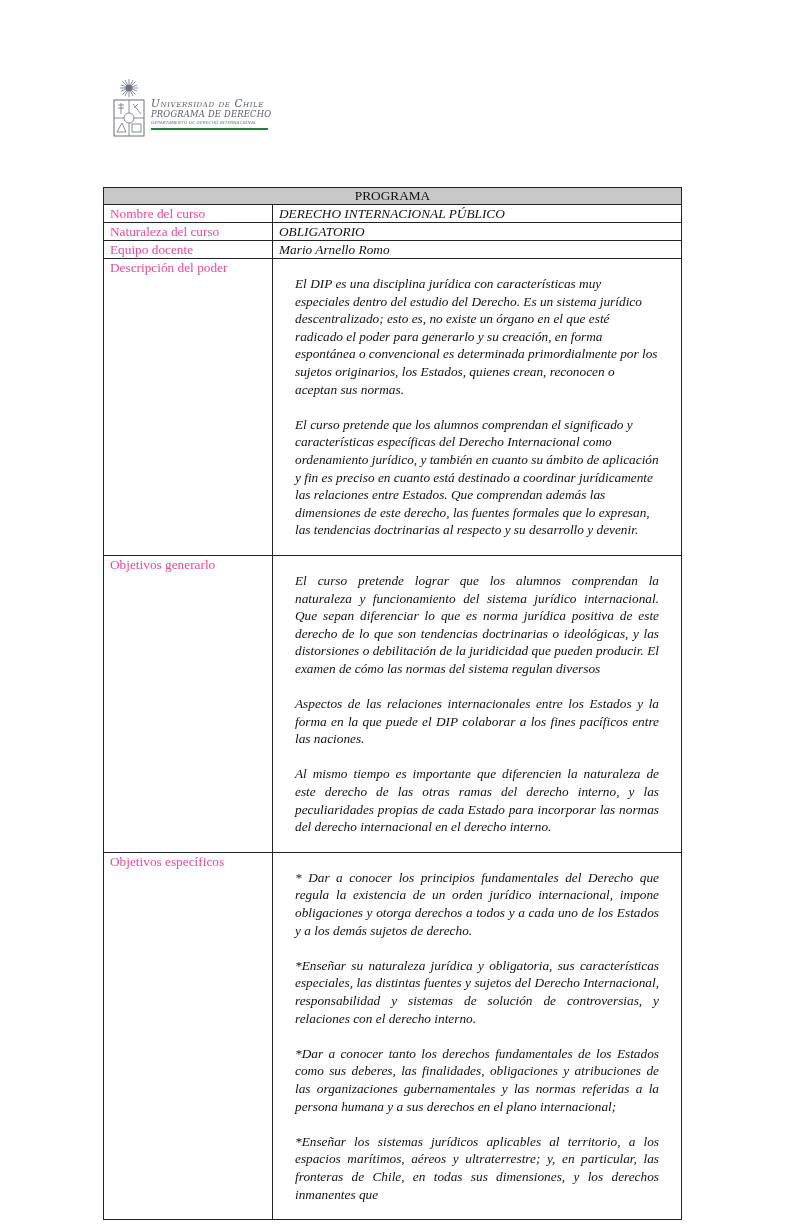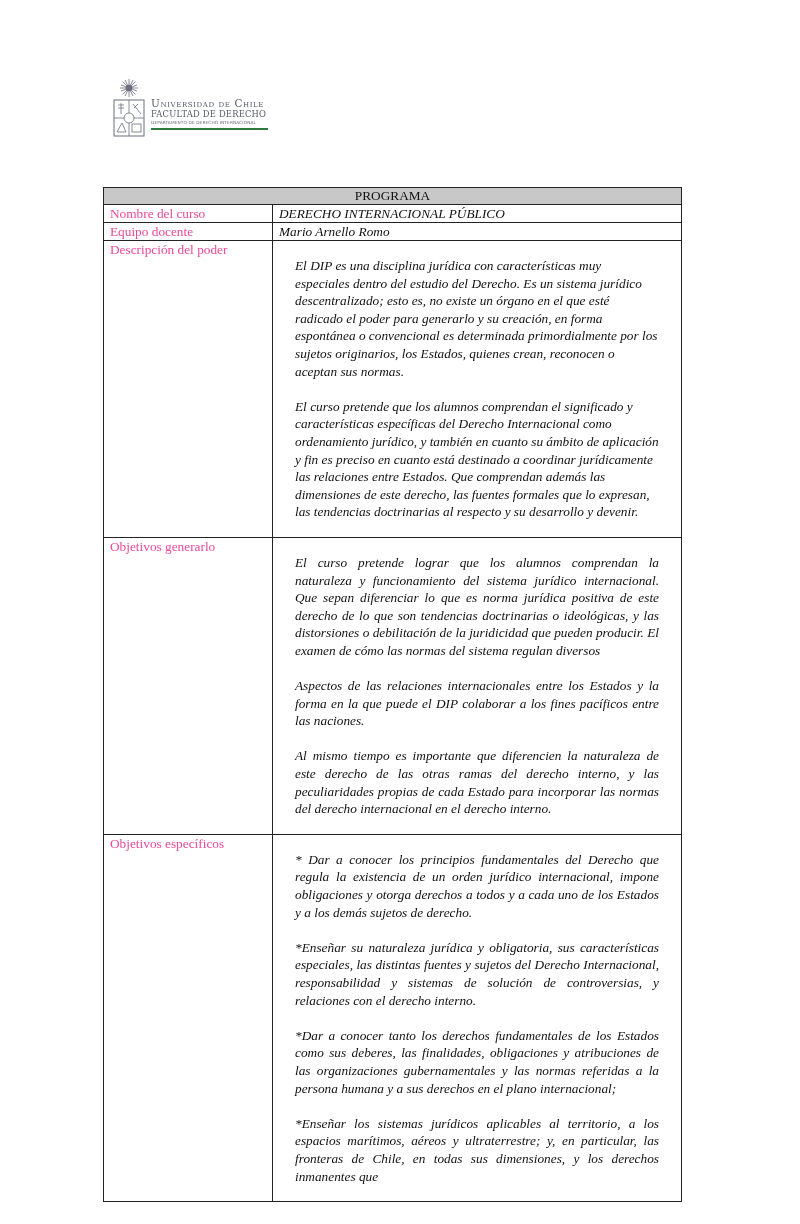--- a/index.html
+++ b/index.html
@@ -1,19 +1,19 @@
 <!DOCTYPE html>
 <html><head>
 <meta charset="utf-8">
 <style>
   html, body { margin: 0; padding: 0; background: #ffffff; }
   body { width: 800px; height: 1224px; position: relative; overflow: hidden; font-family: "DejaVu Serif", "Liberation Serif", serif; color: #111; }
   .logo { position: absolute; left: 112px; top: 78px; width: 170px; height: 62px; }
   .logo-emblem { position: absolute; left: 0; top: 0; width: 34px; height: 60px; }
-  .logo-text { position: absolute; left: 39px; top: 20px; }
+  .logo-text { position: absolute; left: 39px; top: 20px; font-style: italic; }
   .logo-l1 { font-family: "DejaVu Serif", serif; font-size: 10.5px; letter-spacing: 0.6px; color: #555a66; line-height: 11px; font-variant: small-caps; }
   .logo-l2 { font-family: "DejaVu Serif", serif; font-size: 8.4px; color: #555a66; line-height: 10px; letter-spacing: 0.2px; }
   .logo-l3 { font-family: "DejaVu Sans", sans-serif; font-size: 4.3px; color: #6a6f78; line-height: 7px; letter-spacing: 0.1px; white-space: nowrap; }
   .logo-bar { width: 117px; height: 2px; background: #2e7a3e; margin-top: 2px; }
 
   table.prog { position: absolute; left: 103px; top: 187px; width: 579px; border-collapse: collapse; font-family: "Liberation Serif", "DejaVu Serif", serif; font-size: 13.3px; line-height: 17.6px; }
   table.prog td { border: 1.2px solid #222; padding: 0 6px; vertical-align: top; }
   .hdr { background: #c8c8c8; text-align: center; font-weight: normal; height: 16px; line-height: 16px; }
   .label { width: 156px; color: #ec4899; }
   .val-center { text-align: left; font-style: italic; }
@@ -42,34 +42,38 @@
       <line x1="2" y1="40" x2="32" y2="40"></line>
       <circle cx="17" cy="40" r="5" fill="#ffffff"></circle>
       <path d="M6 27 L12 27 M9 25 L9 36 M6 30 L12 30"></path>
       <path d="M21 26 L29 36 M22 30 L26 26"></path>
       <path d="M5 54 L10 45 L14 54 Z"></path>
       <rect x="20" y="46" width="9" height="8"></rect>
     </g>
   </svg>
   <div class="logo-text">
     <div class="logo-l1">Universidad de Chile</div>
-    <div class="logo-l2">FACULTAD DE DERECHO</div>
+    <div class="logo-l2">PROGRAMA DE DERECHO</div>
     <div class="logo-l3">DEPARTAMENTO DE DERECHO INTERNACIONAL</div>
     <div class="logo-bar"></div>
   </div>
 </div>
 
 <table class="prog">
   <tbody>
       <tr>
     <td colspan="2" class="hdr">PROGRAMA</td>
   </tr>
   <tr class="short">
     <td class="label">Nombre del curso</td>
     <td class="val-center">DERECHO INTERNACIONAL PÚBLICO</td>
+  </tr>
+  <tr class="short">
+    <td class="label">Naturaleza del curso</td>
+    <td class="val-center">OBLIGATORIO</td>
   </tr>
   <tr class="short">
     <td class="label">Equipo docente</td>
     <td class="val-center">Mario Arnello Romo</td>
   </tr>
   <tr>
     <td class="label">Descripción del poder</td>
     <td class="val">
       <p style="text-align:left">El DIP es una disciplina jurídica con características muy especiales dentro del estudio del Derecho. Es un sistema jurídico descentralizado; esto es, no existe un órgano en el que esté radicado el poder para generarlo y su creación, en forma espontánea o convencional es determinada primordialmente por los sujetos originarios, los Estados, quienes crean, reconocen o aceptan sus normas.</p>
       <p style="text-align:left">El curso pretende que los alumnos comprendan el significado y características específicas del Derecho Internacional como ordenamiento jurídico, y también en cuanto su ámbito de aplicación y fin es preciso en cuanto está destinado a coordinar jurídicamente las relaciones entre Estados. Que comprendan además las dimensiones de este derecho, las fuentes formales que lo expresan, las tendencias doctrinarias al respecto y su desarrollo y devenir.</p>

